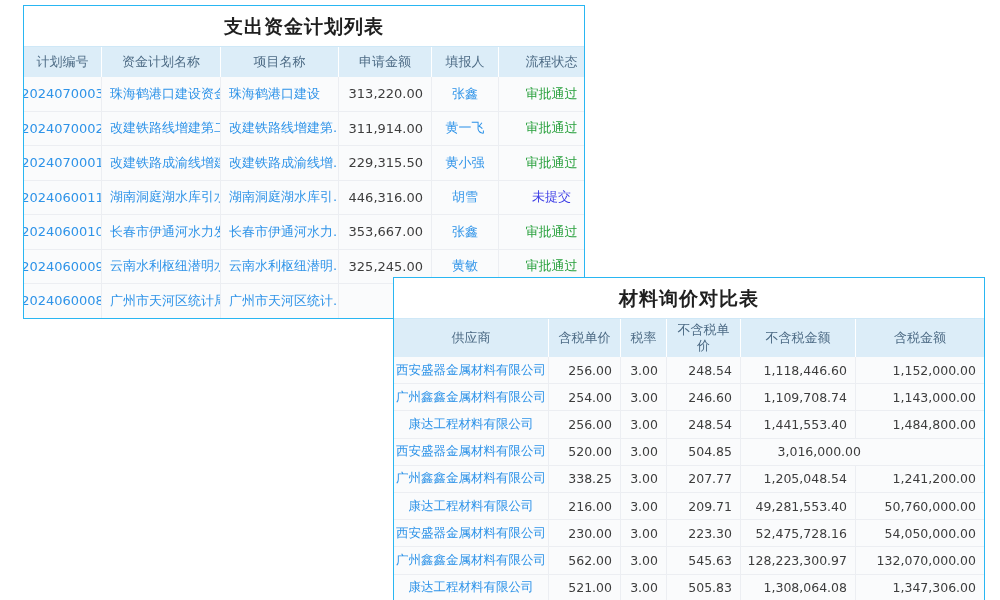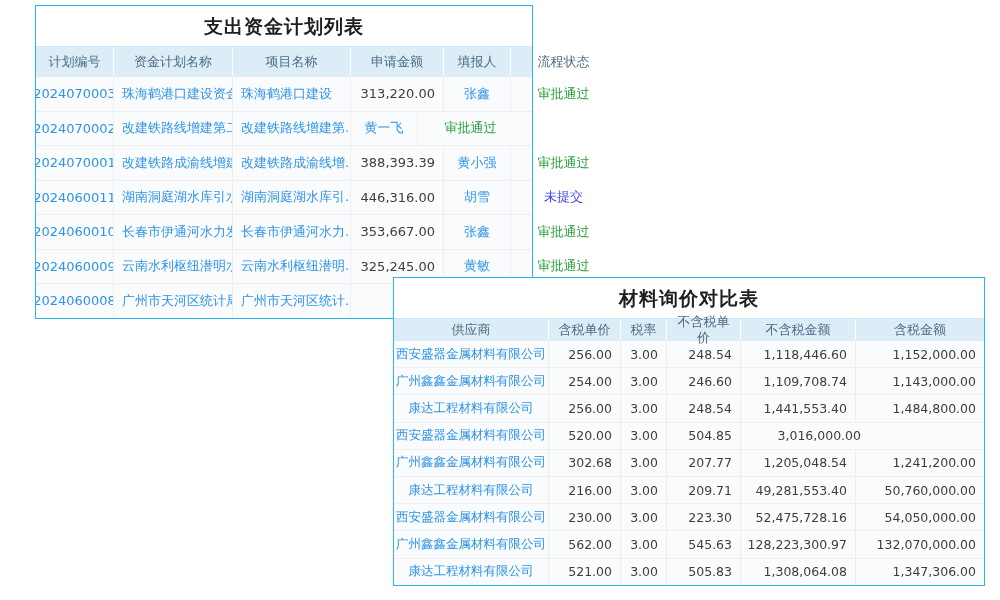--- a/index.html
+++ b/index.html
@@ -11,21 +11,21 @@
     position: relative;
     font-family: "DejaVu Sans", "Liberation Sans", sans-serif;
     overflow: hidden;
   }
   .panel {
     position: absolute;
     background: #ffffff;
     border: 1px solid #29b6f2;
     box-sizing: border-box;
   }
-  #plan-panel  { left: 35px;  top: 5px;   width: 498px; }
+  #plan-panel  { left: 23px;  top: 5px;   width: 562px; }
   #quote-panel { left: 393px; top: 277px; width: 592px; }
 
   .panel-title {
     height: 40px;
     line-height: 40px;
     text-align: center;
     font-size: 19px;
     font-weight: bold;
     color: #1f1f1f;
     background: #ffffff;
@@ -67,21 +67,21 @@
     white-space: nowrap;
     overflow: hidden;
   }
   .td:last-child { border-right: none; }
 
   
   #plan-panel .thead { height: 30px; }
   #plan-panel .trow  { height: 33.5px; }
 
   
-  #quote-panel .thead { height: 22px; }
+  #quote-panel .thead { height: 38px; }
   #quote-panel .trow  { height: 26.2px; }
   #quote-panel .td    { font-size: 12.5px; }
 
   .align-c { justify-content: center; text-align: center; padding: 0 4px; }
   .align-r { justify-content: flex-end; text-align: center; }
   .align-l { justify-content: flex-start; text-align: left; }
 
   .link-blue { color: #2e93e8; cursor: pointer; }
   .status-approved      { color: #28a03c; }
   .status-not_submitted { color: #3e3ee6; }
@@ -119,28 +119,29 @@
         <div class="td align-l link-blue" style="flex: 0 0 119px;">珠海鹤港口建设资金...</div>
         <div class="td align-l link-blue" style="flex: 0 0 118px;">珠海鹤港口建设</div>
         <div class="td align-r" style="flex: 0 0 93px;">313,220.00</div>
         <div class="td align-c link-blue" style="flex: 0 0 67px;">张鑫</div>
         <div class="td align-c status-approved" style="flex: 0 0 105px;">审批通过</div>
       </div>
       <div class="trow">
         <div class="td align-c link-blue" style="flex: 0 0 78px;">2024070002</div>
         <div class="td align-l link-blue" style="flex: 0 0 119px;">改建铁路线增建第二...</div>
         <div class="td align-l link-blue" style="flex: 0 0 118px;">改建铁路线增建第...</div>
+        <div class="td align-r" style="flex: 0 0 93px;">311,914.00</div>
         <div class="td align-c link-blue" style="flex: 0 0 67px;">黄一飞</div>
         <div class="td align-c status-approved" style="flex: 0 0 105px;">审批通过</div>
       </div>
       <div class="trow">
         <div class="td align-c link-blue" style="flex: 0 0 78px;">2024070001</div>
         <div class="td align-l link-blue" style="flex: 0 0 119px;">改建铁路成渝线增建...</div>
         <div class="td align-l link-blue" style="flex: 0 0 118px;">改建铁路成渝线增...</div>
-        <div class="td align-r" style="flex: 0 0 93px;">388,393.39</div>
+        <div class="td align-r" style="flex: 0 0 93px;">229,315.50</div>
         <div class="td align-c link-blue" style="flex: 0 0 67px;">黄小强</div>
         <div class="td align-c status-approved" style="flex: 0 0 105px;">审批通过</div>
       </div>
       <div class="trow">
         <div class="td align-c link-blue" style="flex: 0 0 78px;">2024060011</div>
         <div class="td align-l link-blue" style="flex: 0 0 119px;">湖南洞庭湖水库引水...</div>
         <div class="td align-l link-blue" style="flex: 0 0 118px;">湖南洞庭湖水库引...</div>
         <div class="td align-r" style="flex: 0 0 93px;">446,316.00</div>
         <div class="td align-c link-blue" style="flex: 0 0 67px;">胡雪</div>
         <div class="td align-c status-not_submitted" style="flex: 0 0 105px;">未提交</div>
@@ -221,21 +222,21 @@
       </div>
       <div class="trow">
         <div class="td align-c link-blue" style="flex: 0 0 155px;">西安盛器金属材料有限公司</div>
         <div class="td align-r" style="flex: 0 0 72px;">520.00</div>
         <div class="td align-r" style="flex: 0 0 46px;">3.00</div>
         <div class="td align-r" style="flex: 0 0 74px;">504.85</div>
         <div class="td align-r" style="flex: 0 0 128px;">3,016,000.00</div>
       </div>
       <div class="trow">
         <div class="td align-c link-blue" style="flex: 0 0 155px;">广州鑫鑫金属材料有限公司</div>
-        <div class="td align-r" style="flex: 0 0 72px;">302.68</div>
+        <div class="td align-r" style="flex: 0 0 72px;">338.25</div>
         <div class="td align-r" style="flex: 0 0 46px;">3.00</div>
         <div class="td align-r" style="flex: 0 0 74px;">207.77</div>
         <div class="td align-r" style="flex: 0 0 115px;">1,205,048.54</div>
         <div class="td align-r" style="flex: 0 0 128px;">1,241,200.00</div>
       </div>
       <div class="trow">
         <div class="td align-c link-blue" style="flex: 0 0 155px;">康达工程材料有限公司</div>
         <div class="td align-r" style="flex: 0 0 72px;">216.00</div>
         <div class="td align-r" style="flex: 0 0 46px;">3.00</div>
         <div class="td align-r" style="flex: 0 0 74px;">209.71</div>

